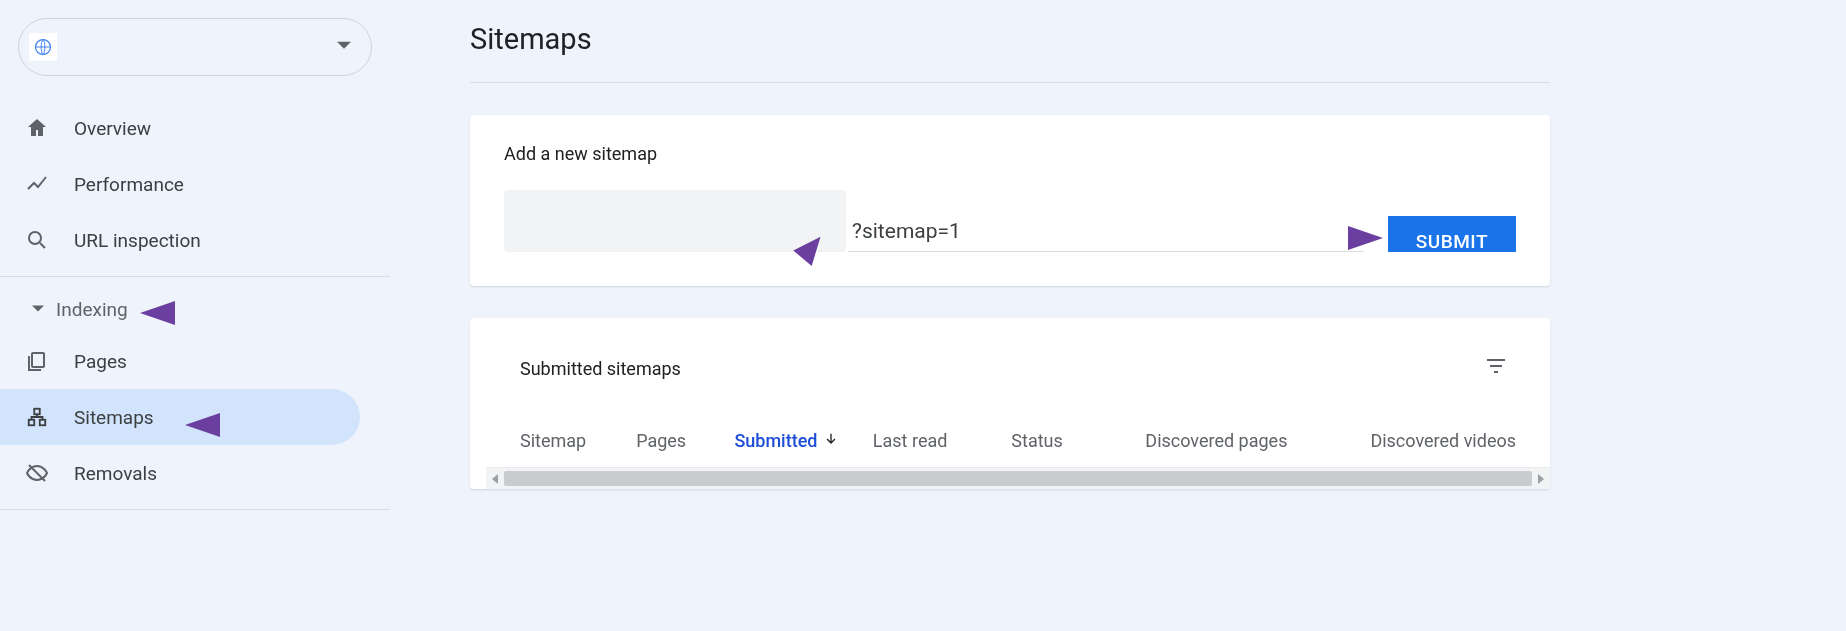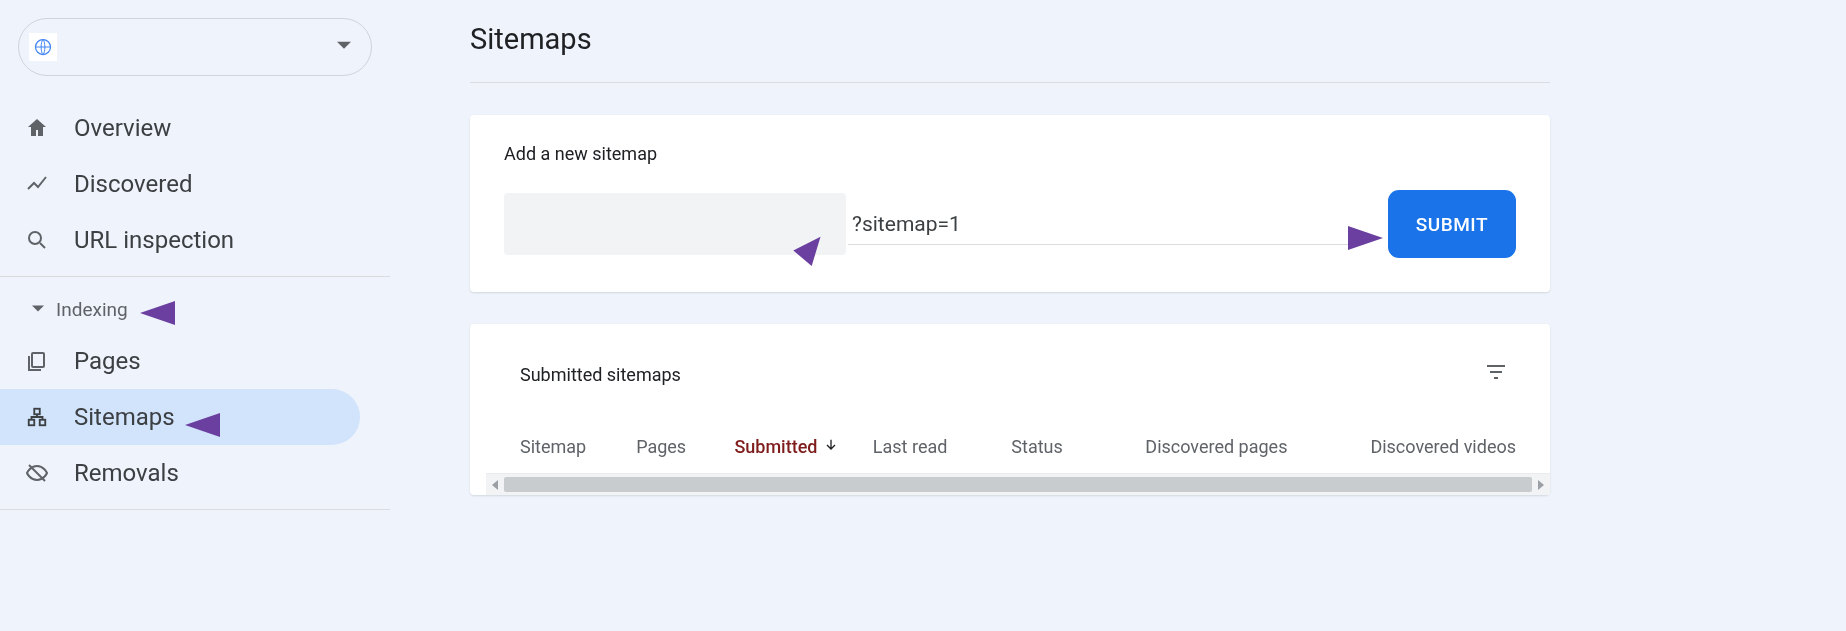--- a/index.html
+++ b/index.html
@@ -62,21 +62,21 @@
       width: 26px;
       height: 26px;
       margin-right: 24px;
       color: #5f6368;
       display: flex;
       align-items: center;
       justify-content: center;
     }
     .nav-item.active .icon { color: #3c4043; }
     .nav-item .label {
-      font-size: 24px;
+      font-size: 19px;
       font-weight: 400;
     }
     .nav-divider {
       border-top: 1px solid #dadce0;
       margin: 8px 0 8px 0;
     }
     .section-header {
       height: 48px;
       display: flex;
       align-items: center;
@@ -118,21 +118,21 @@
       padding: 28px 34px 34px 34px;
     }
     .card-title {
       font-size: 18px;
       color: #202124;
       font-weight: 400;
       margin-bottom: 26px;
     }
     .sitemap-input-row {
       display: flex;
-      align-items: center;
+      align-items: flex-end;
     }
     .url-prefix-box {
       width: 342px;
       height: 62px;
       background: #f1f3f4;
       border-radius: 4px;
     }
     .sitemap-url-input {
       flex: 1;
       border: none;
@@ -141,28 +141,28 @@
       color: #3c4043;
       padding: 8px 4px;
       outline: none;
       background: transparent;
       margin-left: 2px;
     }
     .submit-btn {
       background: #1a73e8;
       color: #fff;
       border: none;
-      border-radius: 11px;
+      border-radius: 0;
       font-size: 19px;
       font-weight: 500;
       letter-spacing: 0.5px;
       padding: 14px 28px;
       margin-left: 24px;
       cursor: pointer;
-      height: 68px;
+      height: 36px;
     }
     .card-submitted {
       padding: 28px 34px 12px 50px;
     }
     .submitted-header-row {
       display: flex;
       align-items: center;
       margin-bottom: 40px;
     }
     .submitted-header-row .spacer { flex: 1; }
@@ -173,21 +173,21 @@
     }
     .table-headers {
       display: flex;
       color: #5f6368;
       font-size: 18px;
       padding: 0 0 16px 0;
     }
     .th { display: flex; align-items: center; }
     .th.sitemap { width: 130px; }
     .th.type { width: 110px; }
-    .th.submitted { width: 155px; color: #7f1d1d; font-weight: 500; }
+    .th.submitted { width: 155px; color: #1d4ed8; font-weight: 500; }
     .th.lastread { width: 145px; }
     .th.status { width: 150px; margin-left: 9px; }
     .th.pages { width: 215px; }
     .th.videos { width: 200px; text-align: right; justify-content: flex-end; }
     .th .sort-arrow { margin-left: 6px; }
     .scrollbar-track {
       height: 22px;
       background: #f1f3f4;
       position: relative;
       margin: 0 -34px -12px -34px;
@@ -254,21 +254,21 @@
           </svg>
       </span>
       <span class="label">Overview</span>
     </div>
     <div class="nav-item">
       <span class="icon">
         <svg viewBox="0 0 24 24" width="24" height="24">
             <path d="M3 17l6-6 4 4 8-10" fill="none" stroke="#5f6368" stroke-width="2"></path>
           </svg>
       </span>
-      <span class="label">Discovered</span>
+      <span class="label">Performance</span>
     </div>
     <div class="nav-item">
       <span class="icon">
         <svg viewBox="0 0 24 24" width="24" height="24">
             <circle cx="10" cy="10" r="6" fill="none" stroke="#5f6368" stroke-width="2"></circle>
             <path d="M15 15l5 5" stroke="#5f6368" stroke-width="2"></path>
           </svg>
       </span>
       <span class="label">URL inspection</span>
     </div>

